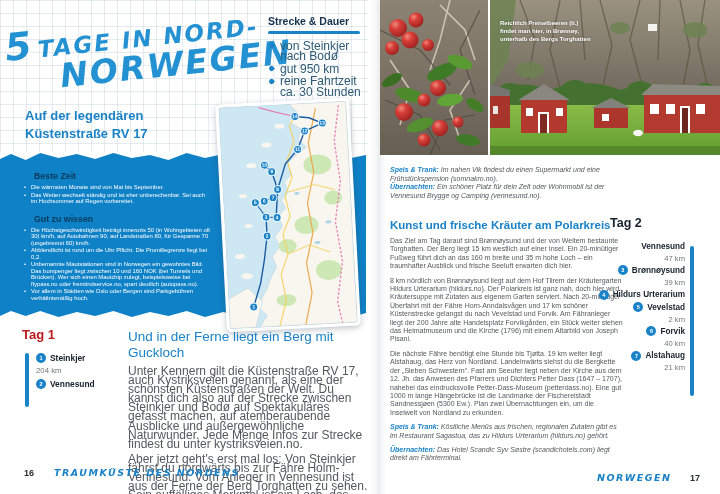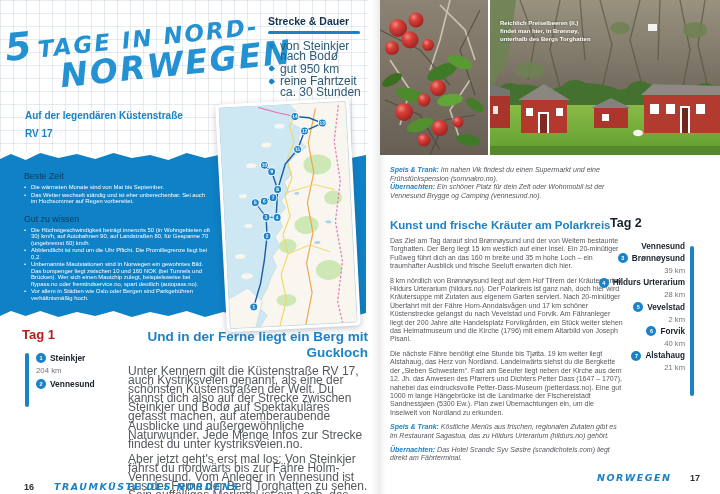--- a/index.html
+++ b/index.html
@@ -12,27 +12,27 @@
     background-image:linear-gradient(rgba(185,198,210,.35) 1px, transparent 1px),
                      linear-gradient(90deg, rgba(185,198,210,.35) 1px, transparent 1px);
     background-size:13px 13px; }
 
   .title-block { left:6px; top:14px; transform:rotate(-6deg); color:#2492d2;
     font-family:"DejaVu Sans", sans-serif; font-style:italic; font-weight:bold; line-height:1; }
   .title-l1 { font-size:23px; letter-spacing:2px; }
   .title-5 { font-size:38px; margin-right:4px; }
   .title-l2 { font-size:33px; letter-spacing:2px; margin:-2px 0 0 52px; }
 
-  .subtitle { left:25px; top:107px; width:170px; font-size:10px; line-height:18px;
+  .subtitle { left:25px; top:107px; width:170px; font-size:13px; line-height:18px;
     font-weight:bold; color:#1a82c6; }
 
   .blue-box { left:0; top:150px; width:366px; height:170px; background:#0f81c6;
     padding:21px 0 0 24px;
     clip-path:polygon(0 9px,3% 4px,7% 10px,11% 3px,16% 8px,21% 4px,26% 9px,31% 3px,36% 8px,41% 5px,46% 10px,51% 3px,56% 8px,61% 4px,66% 9px,71% 3px,76% 8px,81% 5px,86% 10px,91% 4px,96% 8px,100% 5px,100% 163px,96% 167px,91% 161px,86% 166px,81% 162px,76% 167px,71% 161px,66% 166px,61% 162px,56% 167px,51% 161px,46% 166px,41% 162px,36% 167px,31% 161px,26% 166px,21% 162px,16% 167px,11% 161px,7% 166px,3% 161px,0 166px); }
-  .box-h { color:#0b3a5c; font-size:8.8px; font-weight:normal; margin-bottom:3px; }
+  .box-h { color:#0b3a5c; font-size:8.8px; font-weight:bold; margin-bottom:3px;margin-left:10px; }
   .box-ul { list-style:none; width:186px; color:#ffffff; font-size:5.9px; line-height:6.5px; margin-bottom:9px; }
   .box-ul li { position:relative; padding-left:7px; margin-bottom:1px; }
   .box-ul li::before { content:"\2022"; position:absolute; left:0; top:0; }
 
   .strecke { left:268px; top:15px; width:102px; }
   .strecke-h { font-size:10.5px; font-weight:bold; color:#14324e; }
   .strecke-rule { width:92px; height:2.5px; background:#1a82c6; border-radius:2px; margin:4px 0 7px; }
   .strecke-ul { list-style:none; }
   .strecke-ul li { position:relative; padding-left:12px; font-size:12px; line-height:10.5px;
     color:#2d5a74; margin-bottom:2px; }
@@ -51,24 +51,24 @@
   .tag-h { font-size:13px; font-weight:bold; color:#b91c1c; margin-bottom:9px; }
   .tag1-list { position:relative; padding-left:14px; }
   .tag1-bar { position:absolute; left:3px; top:2px; width:3.5px; height:54px; background:#1a82c6; border-radius:2px; }
   .stop-row { display:flex; align-items:center; height:13px; }
   .dist-row { height:13px; font-size:7.8px; color:#70757b; line-height:13px; }
   .num-circle { display:inline-block; width:10px; height:10px; border-radius:50%; background:#1a82c6;
     color:#fff; font-size:5.5px; font-weight:bold; line-height:10px; text-align:center; margin-right:4px; flex:0 0 auto; }
   .stop-name { font-size:8.4px; font-weight:bold; color:#17202b; }
 
   .article-left { left:128px; top:329px; width:240px; }
-  .art-h3 { font-size:13.5px; line-height:15.5px; font-weight:bold; color:#1a82c6; margin-bottom:7px;text-align:right; }
+  .art-h3 { font-size:13.5px; line-height:15.5px; font-weight:normal; color:#1a82c6; margin-bottom:7px; }
   .article-left p { font-size:12px; line-height:9.1px; color:#54575d; margin-bottom:6px; }
 
-  .footer-left { left:24px; top:481px; width:300px; display:flex; align-items:center; }
+  .footer-left { left:24px; top:467px; width:300px; display:flex; align-items:center; }
   .page-num { font-size:9px; font-weight:bold; color:#2b2f33; }
   .footer-script { font-family:"DejaVu Sans", sans-serif; font-style:italic; font-weight:bold;
     color:#1a82c6; font-size:9.5px; letter-spacing:1.5px; margin-left:20px; }
 
   .gutter { left:370px; top:0; width:16px; height:494px;
     background:linear-gradient(90deg, rgba(0,0,0,0) 0%, rgba(60,70,80,.06) 45%, rgba(60,70,80,.10) 52%, rgba(0,0,0,0) 100%); }
 
   
   .photo { top:0; height:155px; overflow:hidden; }
   .photo-berries { left:380px; width:108px; }
@@ -346,32 +346,32 @@
   </div>
 </div>
 
 <div class="abs tag2-h">Tag 2</div>
 <div class="abs tag2-bar"></div>
 <div class="abs tag2-list">
   <div class="t2-row">
       <span class="t2-name">Vennesund</span>
     </div>
   <div class="t2-row">
+      <span class="t2-dist">47 km</span>
+    </div>
+  <div class="t2-row">
       <span class="num-circle">3</span>
       <span class="t2-name">Brønnøysund</span>
     </div>
   <div class="t2-row">
       <span class="t2-dist">39 km</span>
     </div>
   <div class="t2-row">
       <span class="num-circle">4</span>
       <span class="t2-name">Hildurs Urterarium</span>
-    </div>
-  <div class="t2-row">
-      <span class="t2-dist">28 km</span>
     </div>
   <div class="t2-row">
       <span class="num-circle">5</span>
       <span class="t2-name">Vevelstad</span>
     </div>
   <div class="t2-row">
       <span class="t2-dist">2 km</span>
     </div>
   <div class="t2-row">
       <span class="num-circle">6</span>

